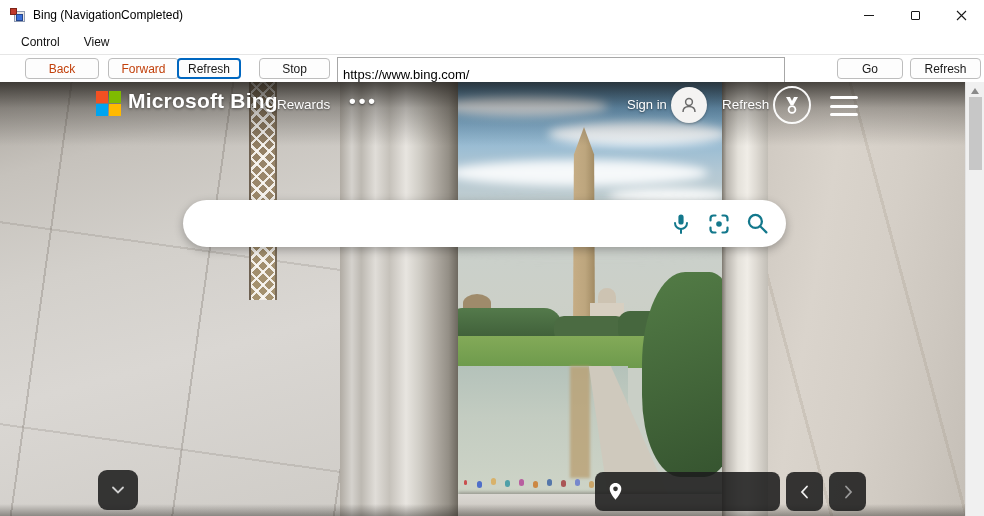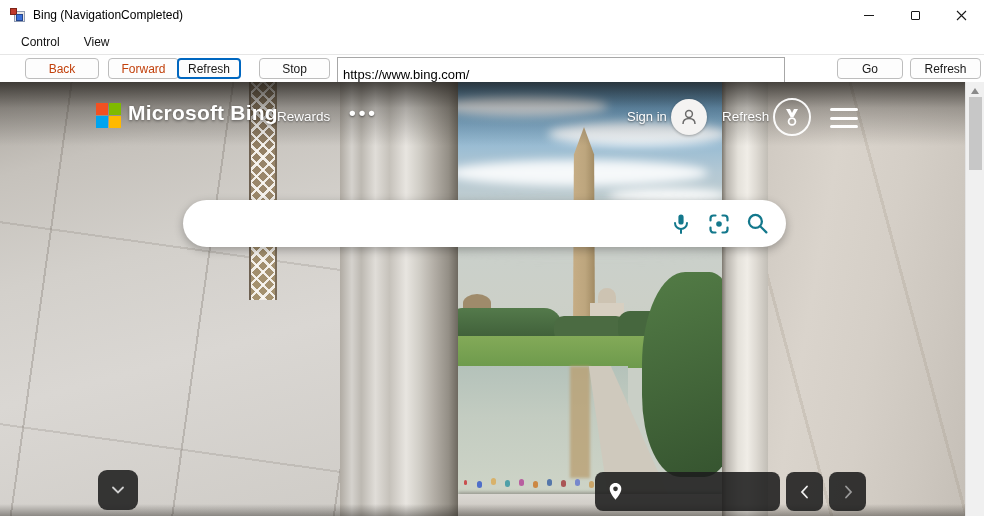--- a/index.html
+++ b/index.html
@@ -86,21 +86,21 @@
   .wall-right { position:absolute; left:768px; top:0; width:197px; height:434px;
     background:
       repeating-linear-gradient(75deg, rgba(150,138,120,0) 0 60px, rgba(150,138,120,.2) 60px 63px, rgba(150,138,120,0) 63px 130px),
       linear-gradient(100deg,#cfc9c1 0%,#dad4cc 30%,#d5cfc7 55%,#cdc7bf 80%,#c5bfb7 100%); }
   .shade-top { position:absolute; left:0; top:0; width:965px; height:64px;
     background:linear-gradient(rgba(32,29,25,.78), rgba(32,29,25,.3) 26px, rgba(32,29,25,0)); }
   .shade-bottom { position:absolute; left:0; bottom:0; width:965px; height:12px;
     background:linear-gradient(to top, rgba(32,29,25,.4), rgba(32,29,25,0)); }
 
   
-  .bing-header { position:absolute; left:0; top:12px; width:848px; height:48px;padding-left:16px; }
+  .bing-header { position:absolute; left:0; top:0; width:848px; height:48px;padding-left:16px; }
   .ms-logo { position:absolute; left:96px; top:9px; width:25px; height:25px; display:grid;
     grid-template-columns:12px 12px; grid-template-rows:12px 12px; gap:1px; }
   .ms-logo div { width:12px; height:12px; }
   .brand { position:absolute; left:128px; top:7px; font-size:21px; font-weight:600; color:#fff; text-shadow:0 1px 3px rgba(0,0,0,.45); letter-spacing:.2px; }
   .nav-images { position:absolute; left:277px; top:15px; font-size:13.5px; color:#fff; text-shadow:0 1px 2px rgba(0,0,0,.5); }
   .nav-more { position:absolute; left:349px; top:8px; font-size:19px; font-weight:bold; letter-spacing:3px; color:#fff; text-shadow:0 1px 2px rgba(0,0,0,.5); }
   .signin-label { position:absolute; left:627px; top:15px; font-size:13px; color:#fff; text-shadow:0 1px 2px rgba(0,0,0,.5); }
   .avatar { position:absolute; left:671px; top:5px; width:36px; height:36px; border-radius:50%; background:#f4f3f2; display:flex; align-items:center; justify-content:center; box-shadow:0 1px 3px rgba(0,0,0,.3); }
   .rewards-label { position:absolute; left:722px; top:15px; font-size:13.5px; color:#fff; text-shadow:0 1px 2px rgba(0,0,0,.5); }
   .medal { position:absolute; left:773px; top:4px; width:38px; height:38px; border-radius:50%; border:2px solid rgba(255,255,255,.95); display:flex; align-items:center; justify-content:center; }

